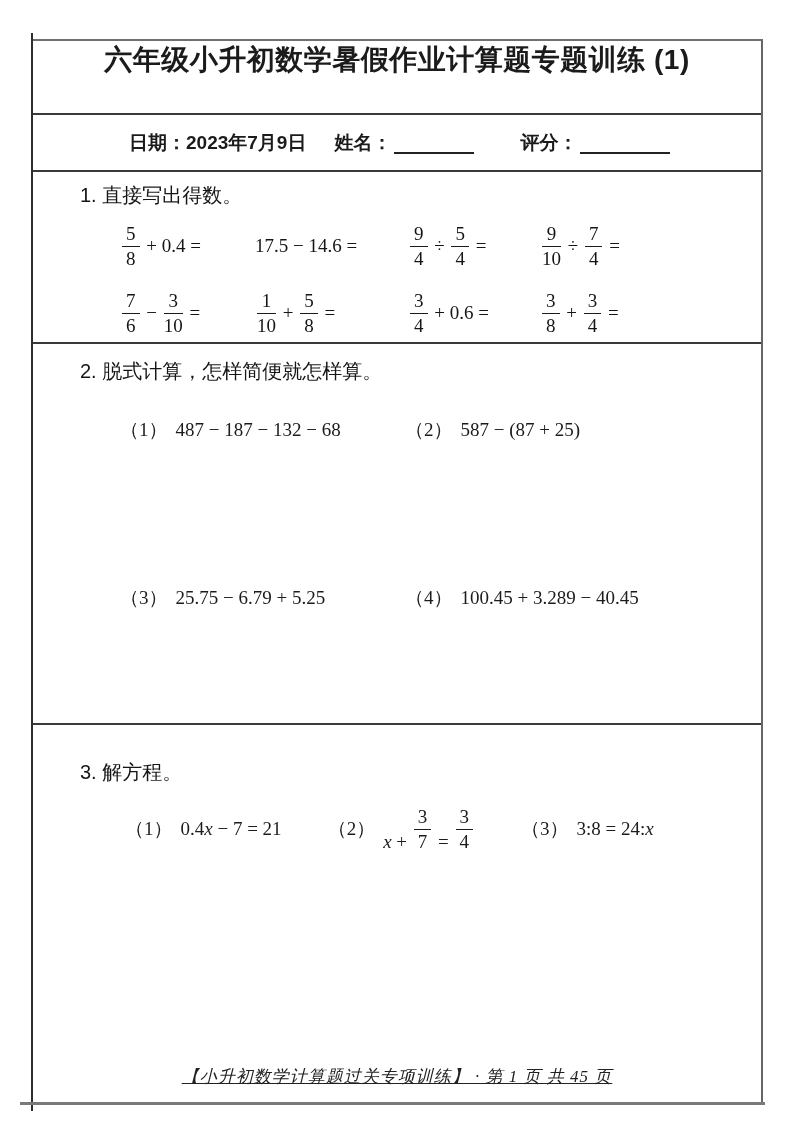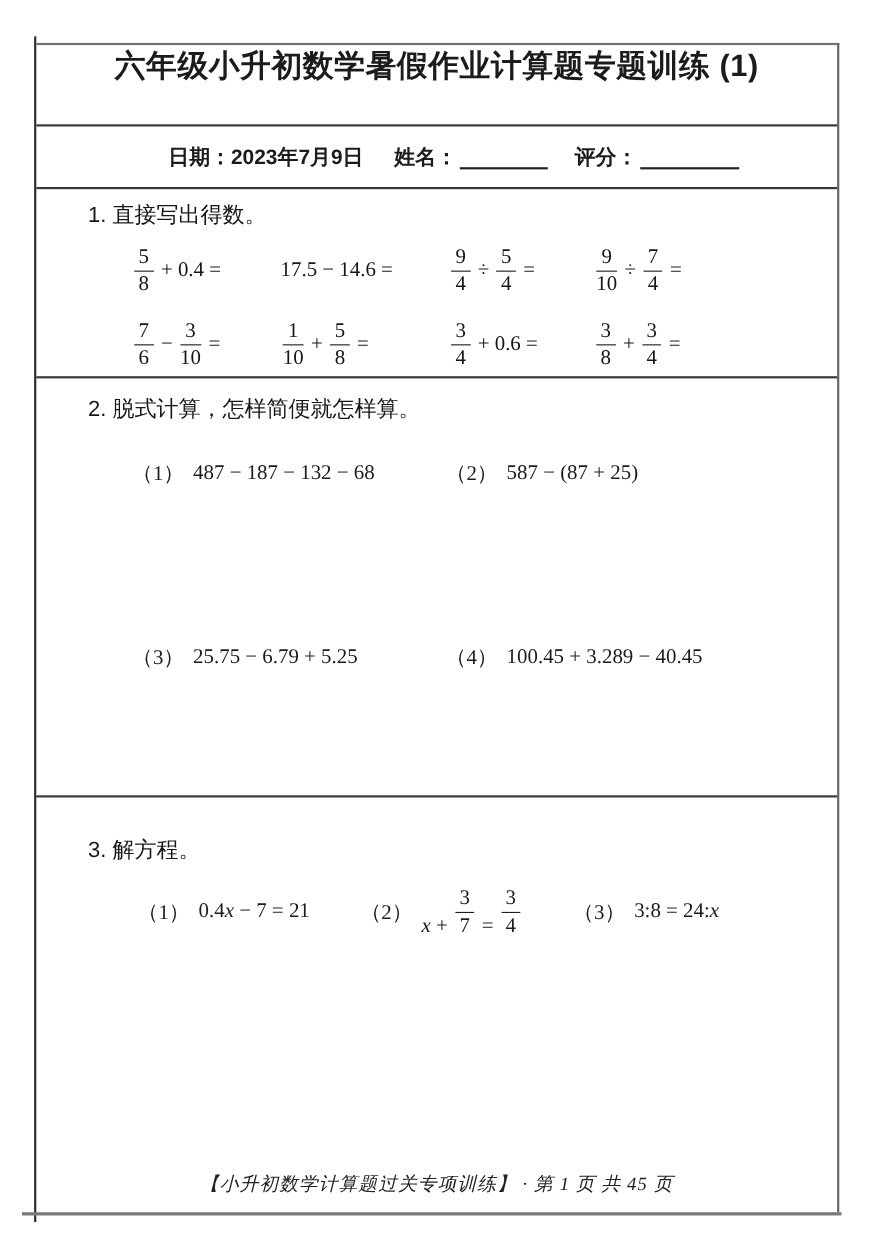--- a/index.html
+++ b/index.html
@@ -14,24 +14,24 @@
     position:absolute;left:33px;top:39px;width:730px;height:1063px;box-sizing:border-box;
     border-top:2px solid #707070;border-right:2px solid #666666;
   }
   .row-title{
     height:74px;box-sizing:border-box;border-bottom:2px solid #3a3a3a;
     display:flex;justify-content:center;
   }
   .title{font-size:28px;font-weight:bold;letter-spacing:0.5px;white-space:pre;}
   .row-meta{
     height:57px;box-sizing:border-box;border-bottom:2px solid #3a3a3a;
-    display:flex;align-items:center;padding-left:120px;font-size:19px;font-weight:bold;
+    display:flex;align-items:center;padding-left:96px;font-size:19px;font-weight:bold;
   }
   .meta-name{margin-left:28px;text-align:center;}
-  .meta-score{margin-left:24px;font-family:Liberation Serif, serif;}
+  .meta-score{margin-left:46px;font-family:Liberation Serif, serif;}
   .blank{
     display:inline-block;height:20px;border-bottom:2px solid #222;
     vertical-align:-4px;margin-left:3px;
   }
   .blank.name{width:80px;}
   .blank.score{width:90px;}
 
   .sec1{height:172px;box-sizing:border-box;border-bottom:2px solid #3a3a3a;padding-top:10px;}
   .sec2{height:381px;box-sizing:border-box;border-bottom:2px solid #3a3a3a;padding-top:14px;}
   .sec3{height:391px;box-sizing:border-box;position:relative;padding-top:34px;}
@@ -68,21 +68,21 @@
   .probs3{
     display:flex;align-items:center;column-gap:46px;
     padding-left:92px;margin-top:20px;font-size:19px;
   }
   .prob3{display:inline-flex;align-items:center;}
   .prob3 .pmath{display:inline-flex;align-items:flex-end;font-family:"Liberation Serif",serif;}
 
   .footer{
     position:absolute;left:0;right:0;bottom:28px;text-align:center;
     font-family:"Liberation Serif",serif;font-style:italic;
-    font-size:17px;letter-spacing:1px;color:#222;white-space:pre;
+    font-size:17px;letter-spacing:1px;color:#222;white-space:pre;text-decoration:underline;
   }
 </style>
 </head>
 <body>
 
 <div class="border-left"></div>
 <div class="border-bottom"></div>
 
 <div class="box">
 

